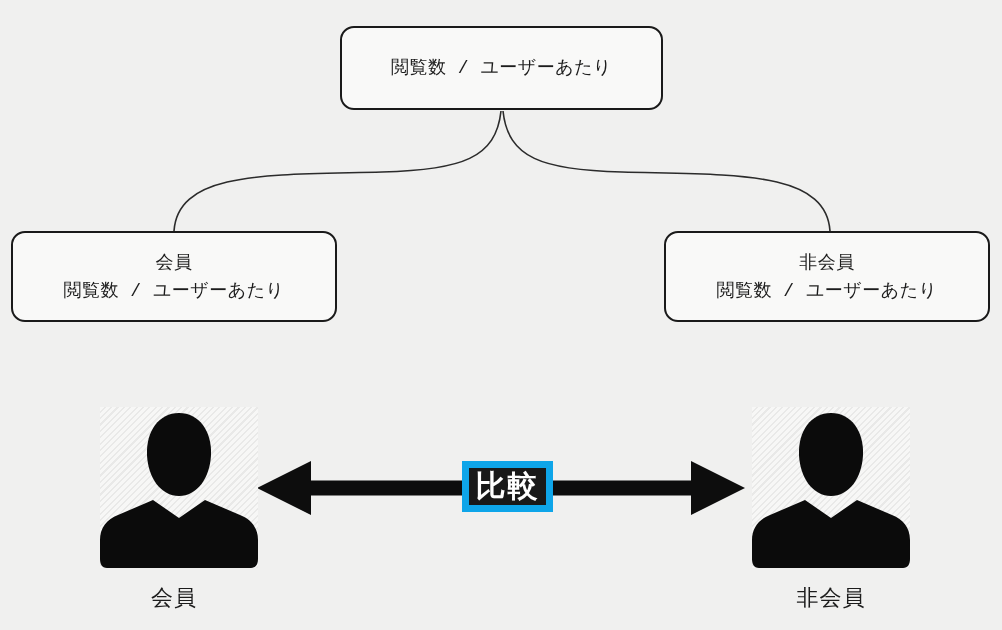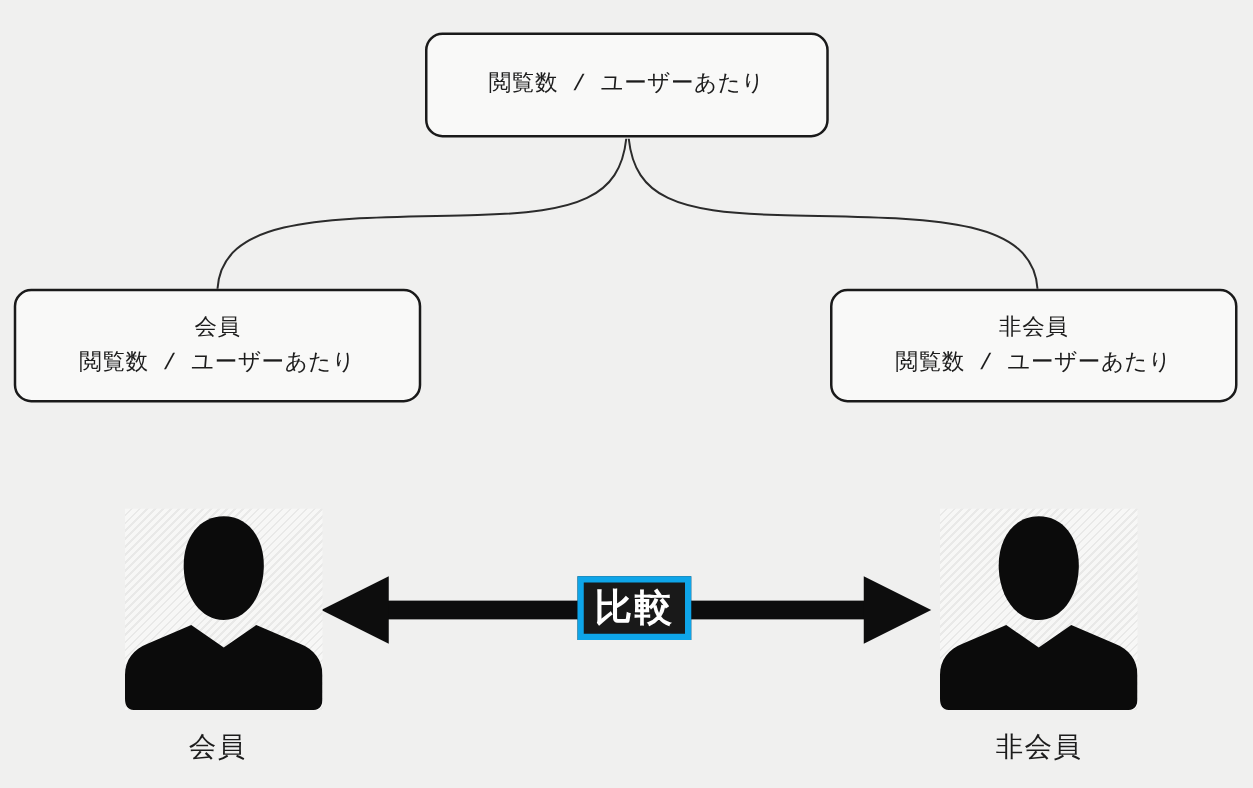--- a/index.html
+++ b/index.html
@@ -91,21 +91,21 @@
   .caption-left  { left: 95px; }
   .caption-right { left: 752px; }
   .compare-label {
     position: absolute;
     left: 462px;
     top: 461px;
     width: 91px;
     height: 51px;
     box-sizing: border-box;
     background: #191919;
-    border: 5px solid #0ea5e9;
+    border: 7px solid #0ea5e9;
     color: #ffffff;
     font-size: 30px;
     font-weight: bold;
     letter-spacing: 2px;
     display: flex;
     align-items: center;
     justify-content: center;
   }
 </style>
 </head>

